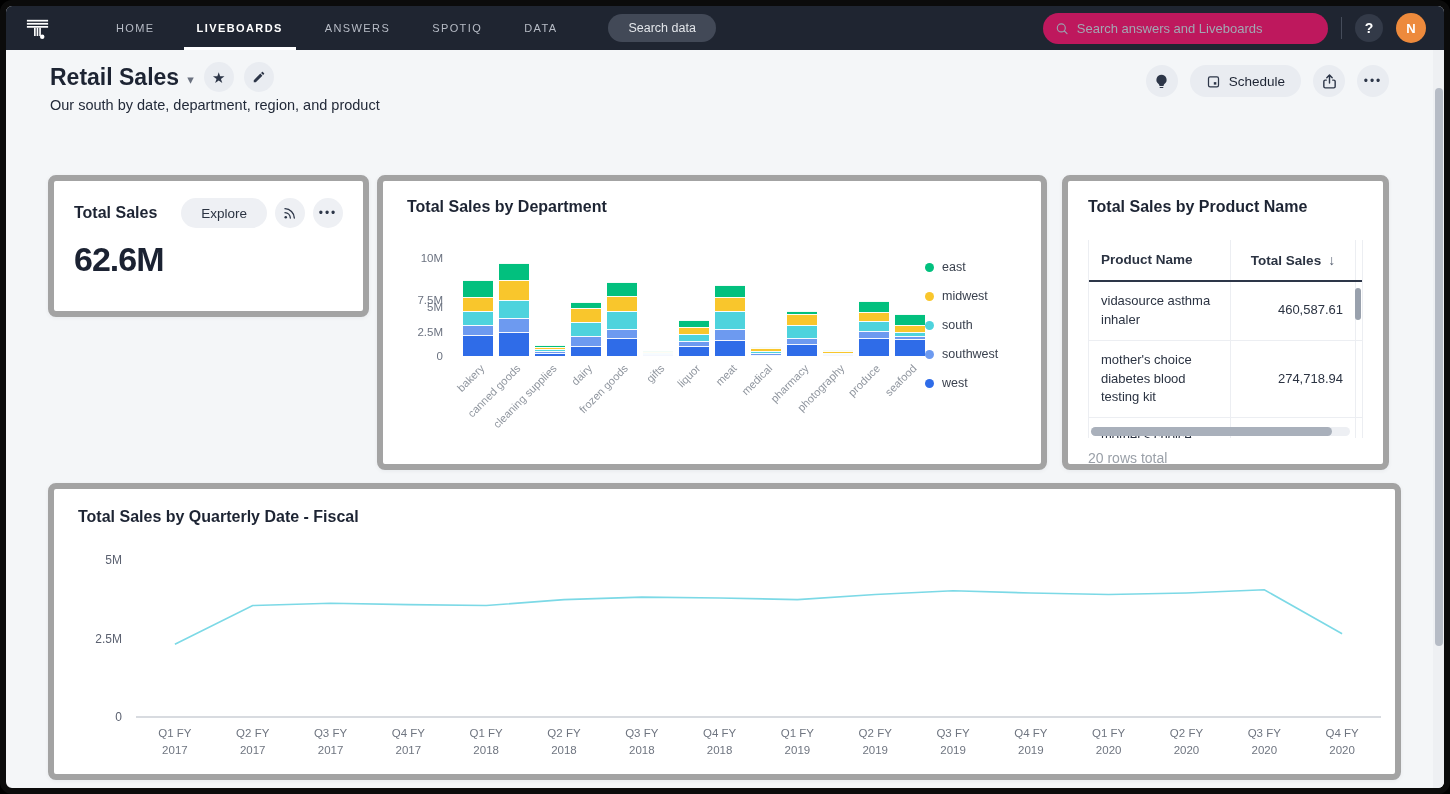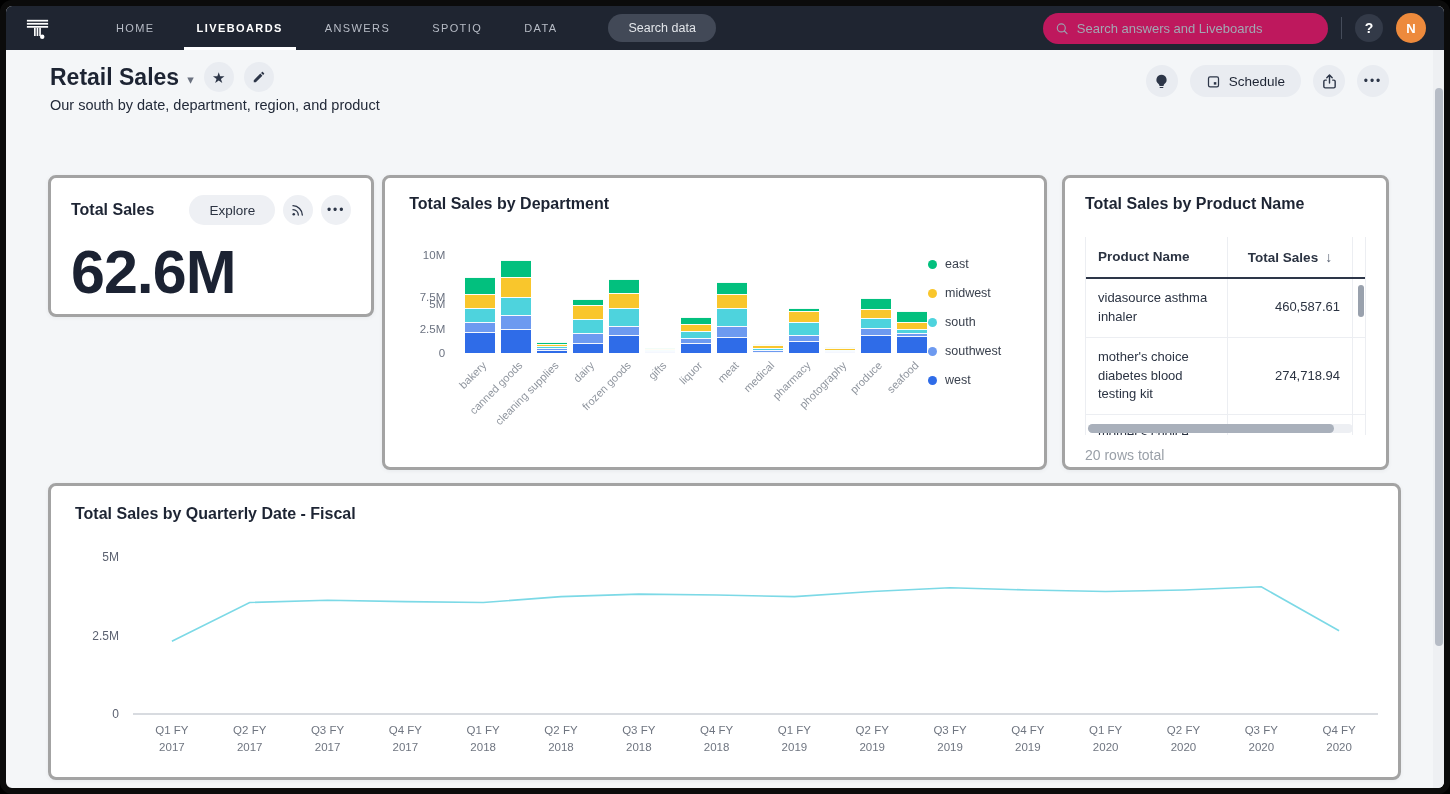--- a/index.html
+++ b/index.html
@@ -42,32 +42,32 @@
   .header-actions { display:flex; align-items:center; gap:12px; padding-top:3px; }
   .schedule-btn { height:32px; background:#e9ecf1; border:none; border-radius:16px; display:flex; align-items:center;
              gap:8px; padding:0 16px; font-size:13.5px; color:#1d2433; font-family:inherit; cursor:pointer; }
   .pill-circle { width:32px; height:32px; border-radius:50%; background:#e9ecf1; display:flex; align-items:center;
              justify-content:center; cursor:pointer; border:none; }
   .dots { color:#2d3648; font-size:12px; letter-spacing:2px; }
 
   
   .content { padding:0 55px 0 42px; }
   .row1 { margin-top:62px; display:flex; align-items:flex-start; }
-  .card { background:#fff; border:3px solid #a3a3a3; border-radius:8px; box-shadow:0 1px 4px rgba(25,35,55,.06); }
+  .card { background:#fff; border:6px solid #a3a3a3; border-radius:8px; box-shadow:0 1px 4px rgba(25,35,55,.06); }
   .card-title { font-size:16px; font-weight:600; color:#1d2433; }
 
   .kpi-card { width:330px; height:142px; padding:17px 20px; }
   .kpi-head { display:flex; align-items:center; }
   .kpi-head .card-title { margin-right:auto; }
   .explore-btn { height:30px; background:#eef0f4; border:none; border-radius:15px; padding:0 20px; font-size:13.5px;
              color:#2b3342; font-family:inherit; cursor:pointer; margin-right:8px; }
   .kpi-icon-btn { width:30px; height:30px; border-radius:50%; background:#eef0f4; border:none; display:flex;
              align-items:center; justify-content:center; cursor:pointer; }
   .kpi-icon-btn + .kpi-icon-btn { margin-left:8px; }
-  .kpi-value { margin-top:12px; font-size:61px; font-weight:bold; color:#1b2232; letter-spacing:-1px; }
+  .kpi-value { margin-top:12px; font-size:34px; font-weight:bold; color:#1b2232; letter-spacing:-1px; }
 
   .bar-card { width:673px; height:295px; margin-left:8px; padding:17px 24px; }
   .bar-chart-region { display:flex; margin-top:42px; }
   .bar-chart-main { display:flex; flex:1; }
   .bar-yaxis { width:46px; position:relative; height:98px; flex:0 0 auto; }
   .bar-ytick { position:absolute; right:10px; transform:translateY(-50%); font-size:11.5px; color:#6b7280; }
   .bar-plot { display:flex; align-items:flex-end; gap:6px; height:98px; margin-left:10px; }
   .bar-col { position:relative; width:30px; height:98px; display:flex; flex-direction:column; justify-content:flex-end; cursor:pointer; }
   .bar-seg { width:100%; border-top:1px solid rgba(255,255,255,.95); }
   .bar-xlabel { position:absolute; top:calc(100% + 6px); right:50%; transform:rotate(-45deg);

